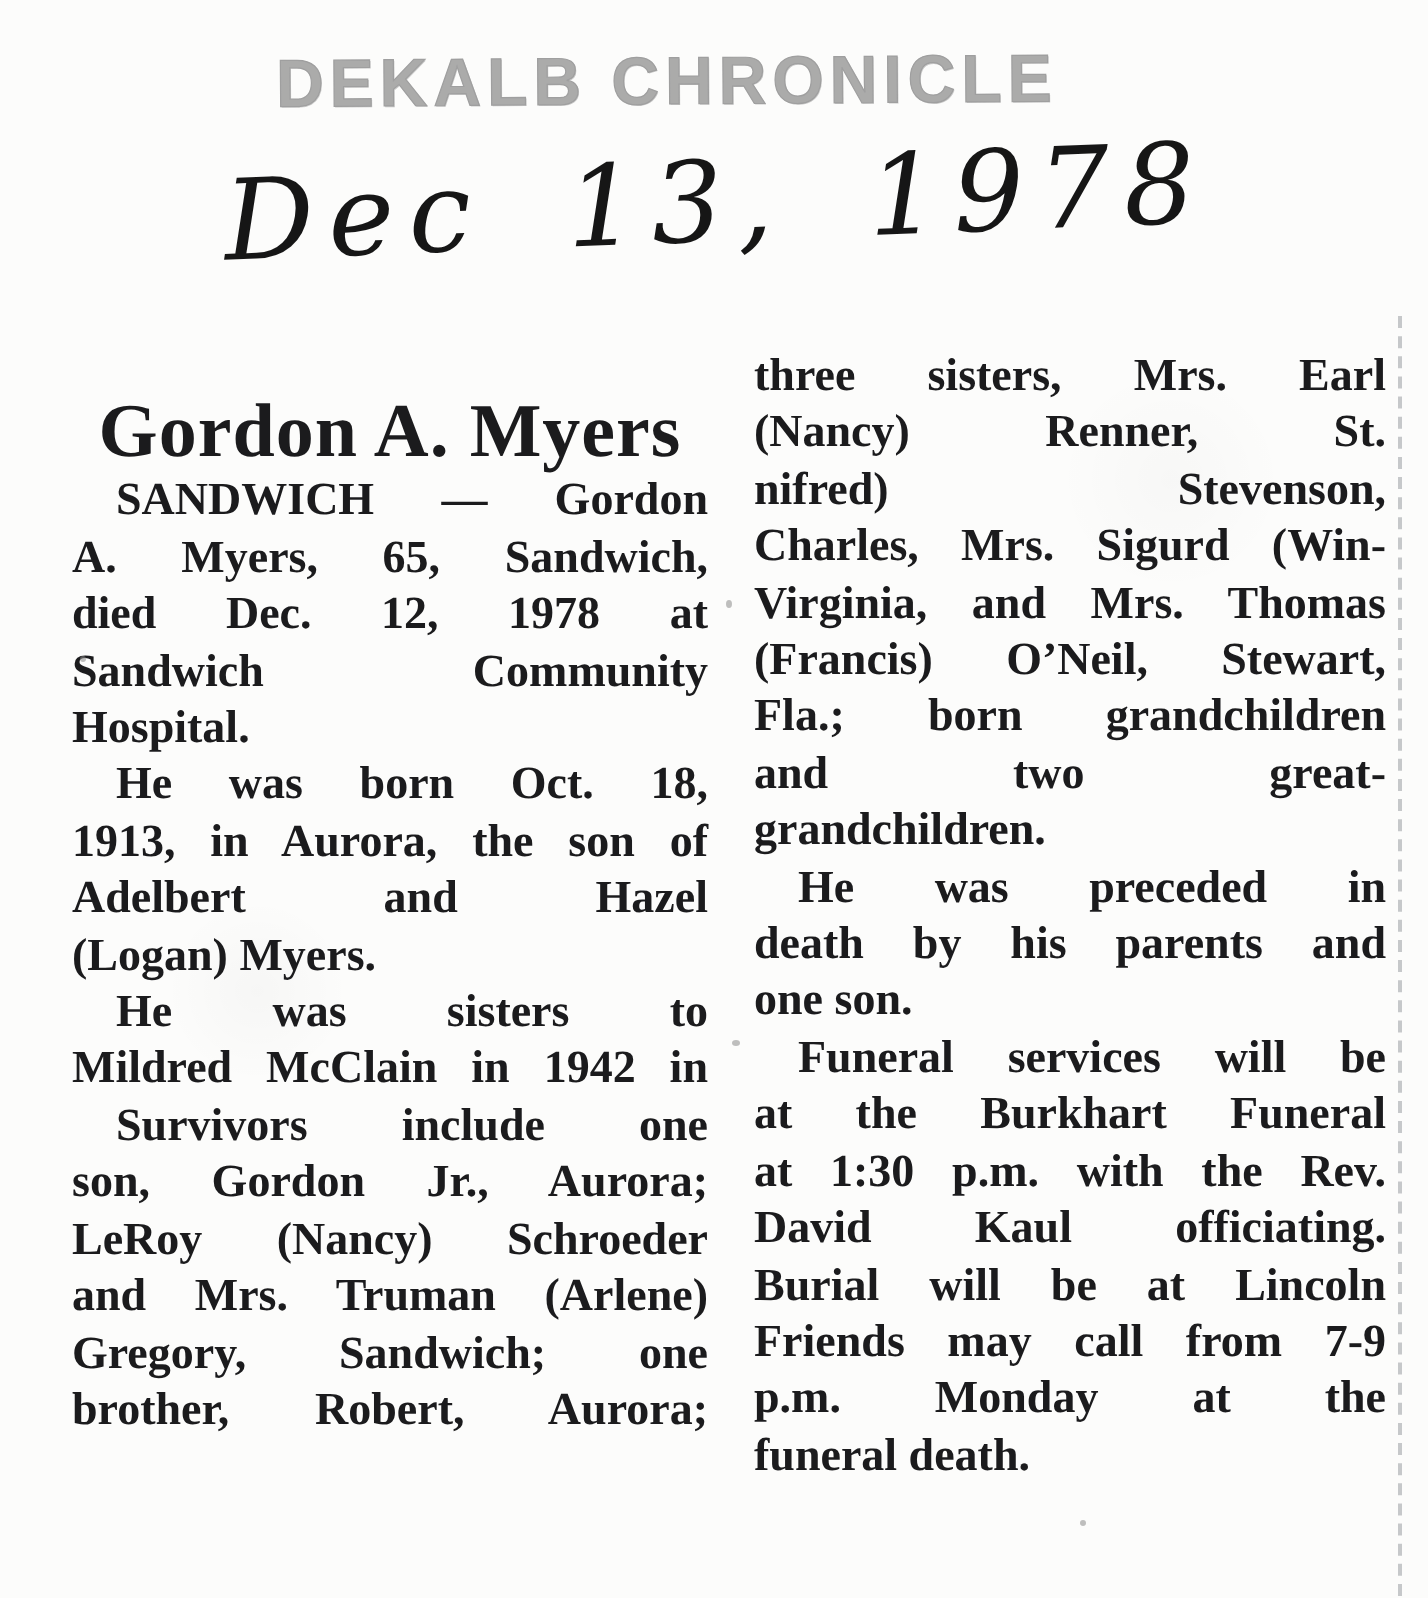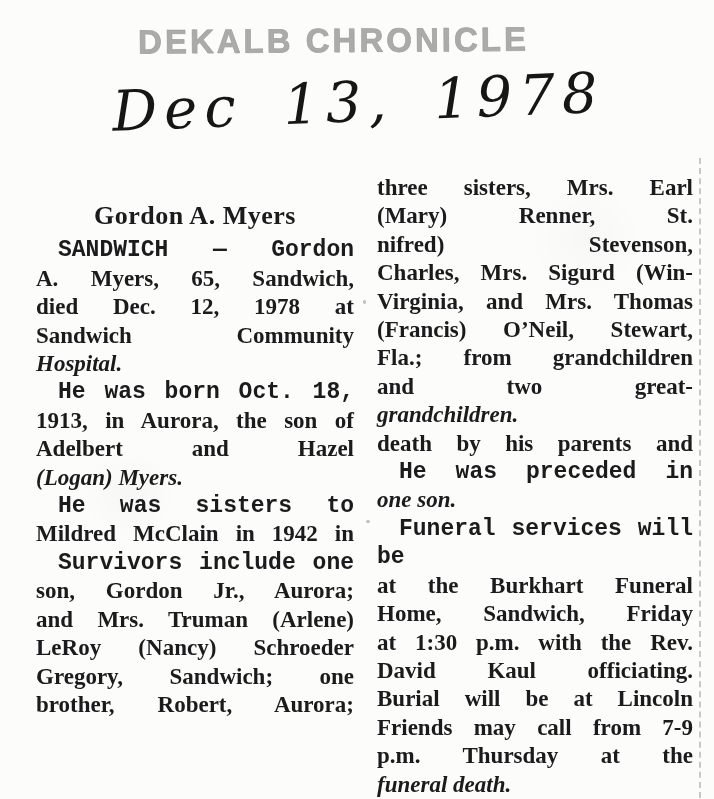--- a/index.html
+++ b/index.html
@@ -40,30 +40,30 @@
     white-space:nowrap;
   }
   .column{
     position:absolute;
     font-size:23px;font-weight:bold;
     line-height:28.4px;
   }
   .col-left{left:36px;top:202px;width:318px;}
   .col-right{left:377px;top:174px;width:316px;}
   .headline{
-    font-size:26px;font-weight:bold;text-align:center;
+    font-size:38px;font-weight:bold;text-align:center;
     margin-bottom:6px;letter-spacing:0.5px;
   }
   .line{
     text-align:justify;
     text-align-last:justify;
     white-space:normal;
   }
-  .line.indent{ text-indent:22px;font-family:Liberation Mono, monospace; }
-  .line.end{ text-align-last:left;font-style:italic; }
+  .line.indent{ text-indent:22px; }
+  .line.end{ text-align-last:left; }
   .col-rule{
     position:absolute;left:699px;top:158px;height:640px;width:0;
     border-left:2px dashed var(--rule);
     opacity:0.8;
   }
   .speckle{position:absolute;border-radius:50%;background:#8a8a8a;opacity:.55;}
   .sp1{left:40px;top:328px;width:3px;height:3px;}
   .sp2{left:363px;top:300px;width:3px;height:4px;}
   .sp3{left:366px;top:520px;width:4px;height:3px;}
   .sp4{left:540px;top:760px;width:3px;height:3px;}
@@ -86,49 +86,48 @@
       <div class="line">Sandwich Community</div>
       <div class="line end">Hospital.</div>
       <div class="line indent">He was born Oct. 18,</div>
       <div class="line">1913, in Aurora, the son of</div>
       <div class="line">Adelbert and Hazel</div>
       <div class="line end">(Logan) Myers.</div>
       <div class="line indent">He was sisters to</div>
       <div class="line">Mildred McClain in 1942 in</div>
       <div class="line indent">Survivors include one</div>
       <div class="line">son, Gordon Jr., Aurora;</div>
+      <div class="line">LeRoy (Nancy) Schroeder</div>
       <div class="line">and Mrs. Truman (Arlene)</div>
-      <div class="line">LeRoy (Nancy) Schroeder</div>
       <div class="line">Gregory, Sandwich; one</div>
       <div class="line">brother, Robert, Aurora;</div>
     </div>
 </div>
 
 <div class="column col-right">
   <div>
       <div class="line">three sisters, Mrs. Earl</div>
-      <div class="line">(Mary) Renner, St.</div>
+      <div class="line">(Nancy) Renner, St.</div>
       <div class="line">nifred) Stevenson,</div>
       <div class="line">Charles, Mrs. Sigurd (Win-</div>
       <div class="line">Virginia, and Mrs. Thomas</div>
       <div class="line">(Francis) O’Neil, Stewart,</div>
-      <div class="line">Fla.; from grandchildren</div>
+      <div class="line">Fla.; born grandchildren</div>
       <div class="line">and two great-</div>
       <div class="line end">grandchildren.</div>
+      <div class="line indent">He was preceded in</div>
       <div class="line">death by his parents and</div>
-      <div class="line indent">He was preceded in</div>
       <div class="line end">one son.</div>
       <div class="line indent">Funeral services will be</div>
       <div class="line">at the Burkhart Funeral</div>
-      <div class="line">Home, Sandwich, Friday</div>
       <div class="line">at 1:30 p.m. with the Rev.</div>
       <div class="line">David Kaul officiating.</div>
       <div class="line">Burial will be at Lincoln</div>
       <div class="line">Friends may call from 7-9</div>
-      <div class="line">p.m. Thursday at the</div>
+      <div class="line">p.m. Monday at the</div>
       <div class="line end">funeral death.</div>
     </div>
 </div>
 
 <div class="col-rule"></div>
 
 <div class="speckle sp1"></div>
 <div class="speckle sp2"></div>
 <div class="speckle sp3"></div>
 <div class="speckle sp4"></div>

